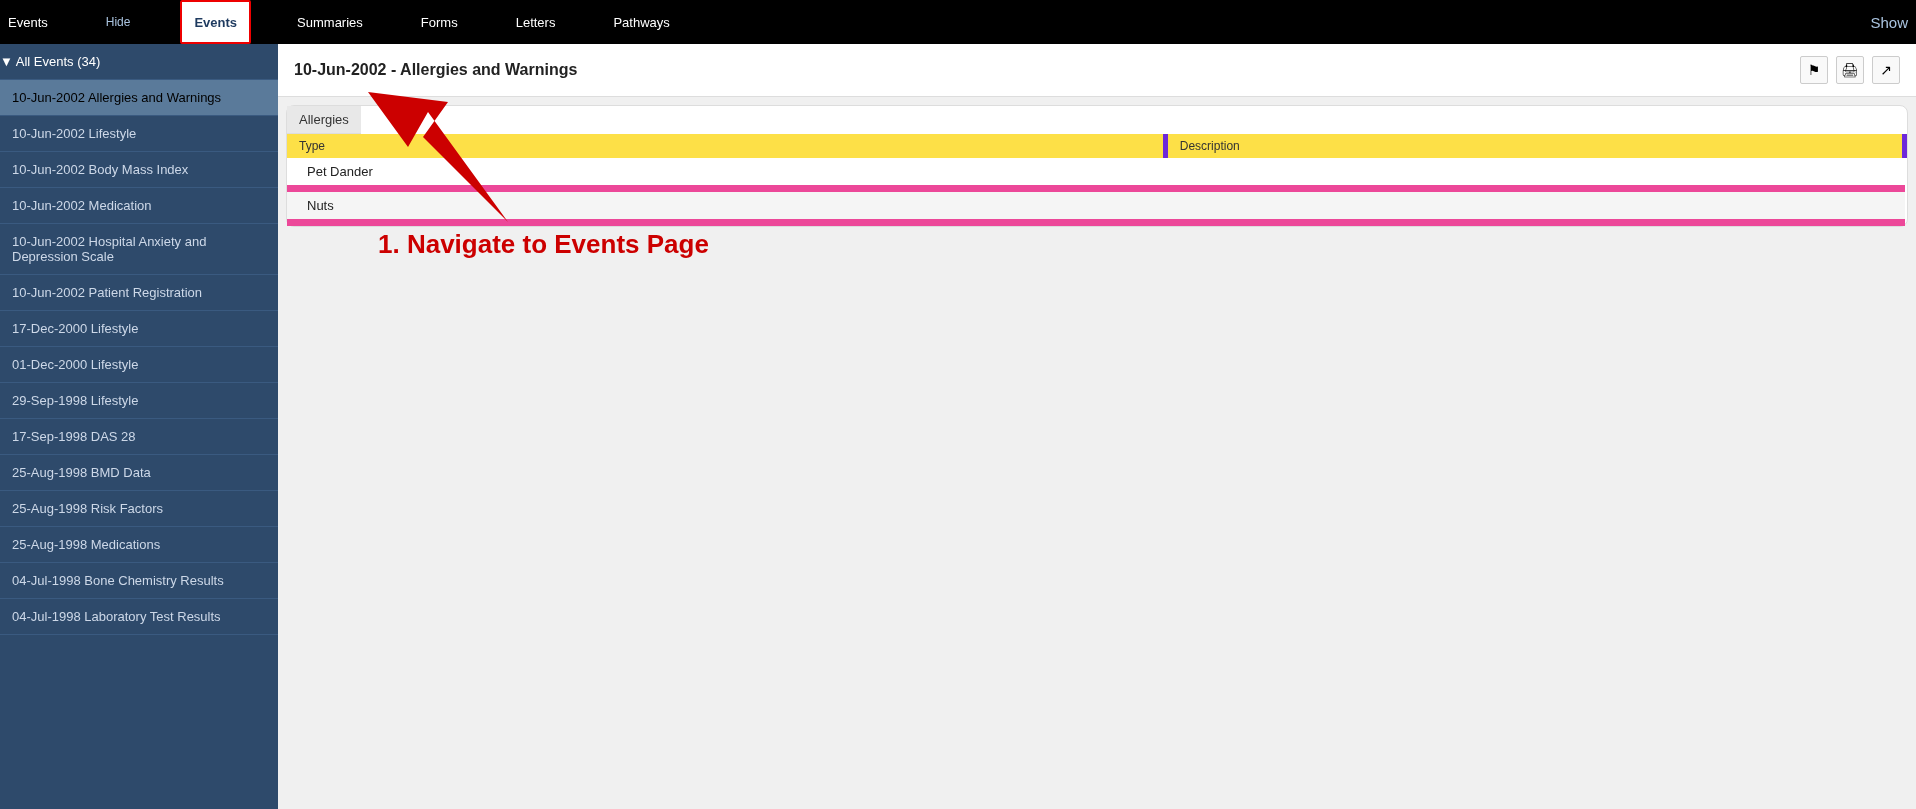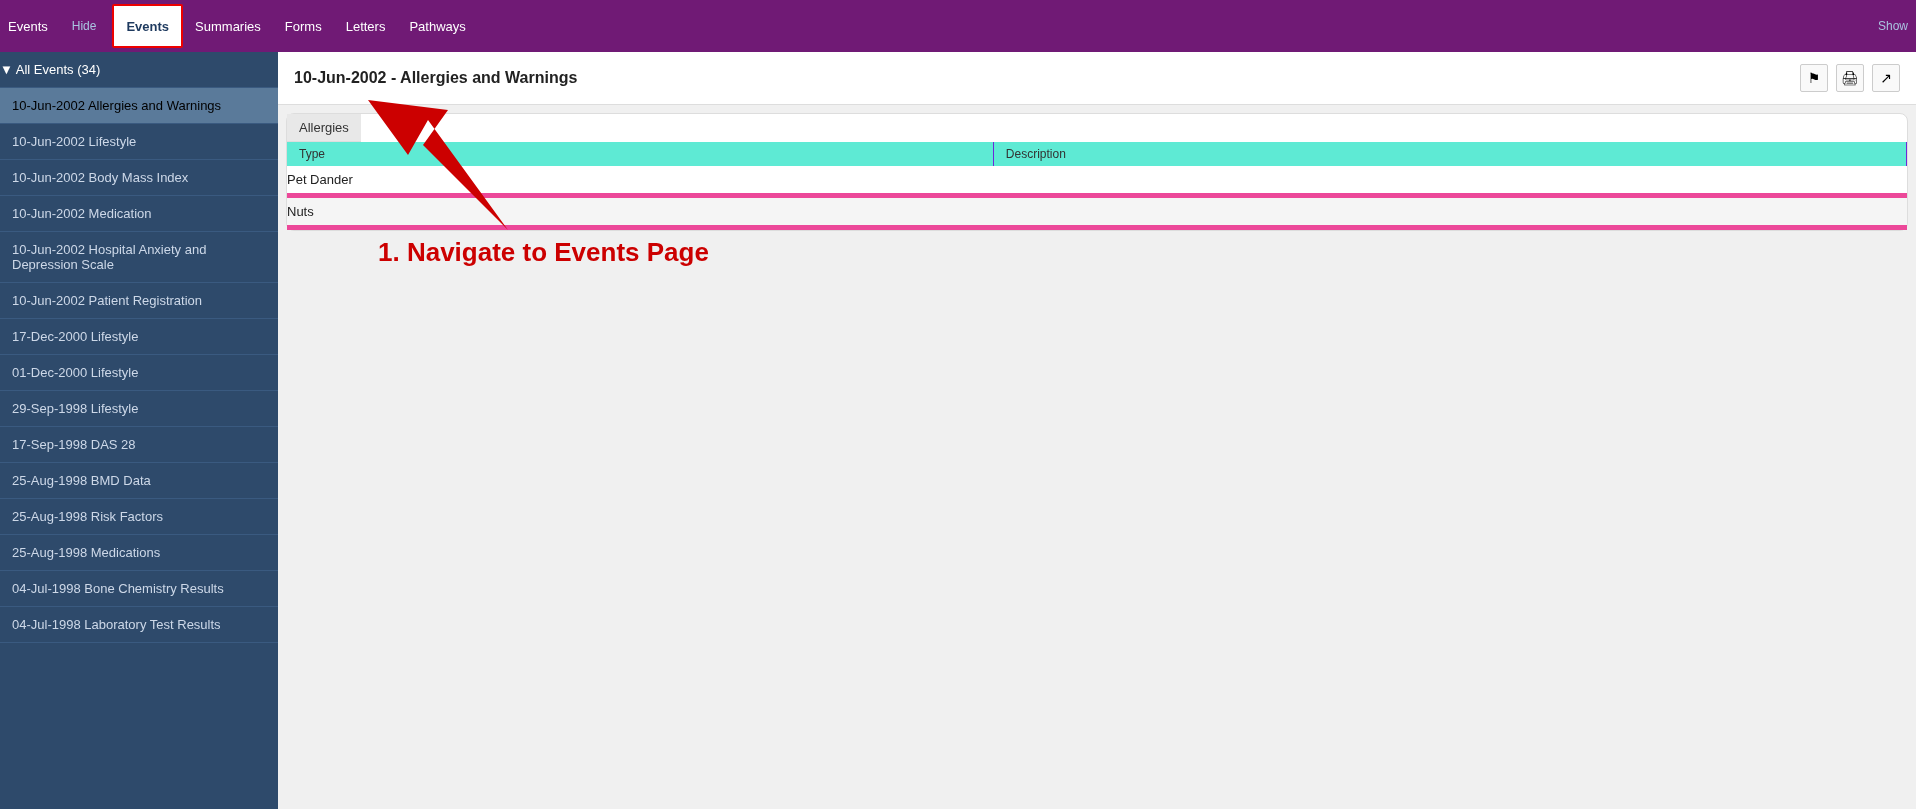--- a/index.html
+++ b/index.html
@@ -1,24 +1,25 @@
 <!DOCTYPE html>
 <html><head>
   <meta charset="utf-8">
   <style>
     * { margin: 0; padding: 0; box-sizing: border-box; }
     body { font-family: Arial, sans-serif; font-size: 13px; background: #fff; overflow: hidden; }
 
     
     .top-nav {
-      background: #701a75;
-      display: flex;
-      align-items: center;
-      height: 52px;
+      background: #000000;
+      display: flex;
+      align-items: center;
+      height: 44px;
       padding: 0 8px;
+      gap: 34px;
     }
     .nav-events-label {
       color: #fff;
       font-size: 13px;
       margin-right: 8px;
     }
     .nav-hide-btn {
       color: #aac4e0;
       font-size: 12px;
       cursor: pointer;
@@ -37,21 +38,21 @@
       align-items: center;
     }
     .nav-item.active {
       background: #fff;
       color: #1e3a5f;
       font-weight: bold;
       border: 2px solid #e00;
     }
     .nav-show-btn {
       color: #aac4e0;
-      font-size: 12px;
+      font-size: 15px;
       cursor: pointer;
       margin-left: auto;
     }
 
     
     .main-layout {
       display: flex;
       height: calc(100vh - 44px);
     }
 
@@ -129,33 +130,33 @@
       color: #333;
       background: #e8e8e8;
       border-bottom: 1px solid #ddd;
       display: inline-block;
     }
     .allergies-table {
       width: 100%;
       border-collapse: collapse;
     }
     .allergies-table th {
-      background: #5eead4;
+      background: #fde047;
       color: #333;
       font-size: 12px;
       font-weight: normal;
       padding: 5px 12px;
       text-align: left;
-      border-right: 1px solid #6d28d9;
+      border-right: 5px solid #6d28d9;
     }
     .allergies-table td {
-      padding: 6px 0;
+      padding: 6px 20px;
       font-size: 13px;
       color: #222;
-      border-bottom: 5px solid #ec4899;
+      border-bottom: 7px solid #ec4899;
     }
     .allergies-table tr:nth-child(even) td {
       background: #f5f5f5;
     }
   </style>
 </head>
 <body>
 
 <div class="top-nav">
   <span class="nav-events-label">Events</span>

